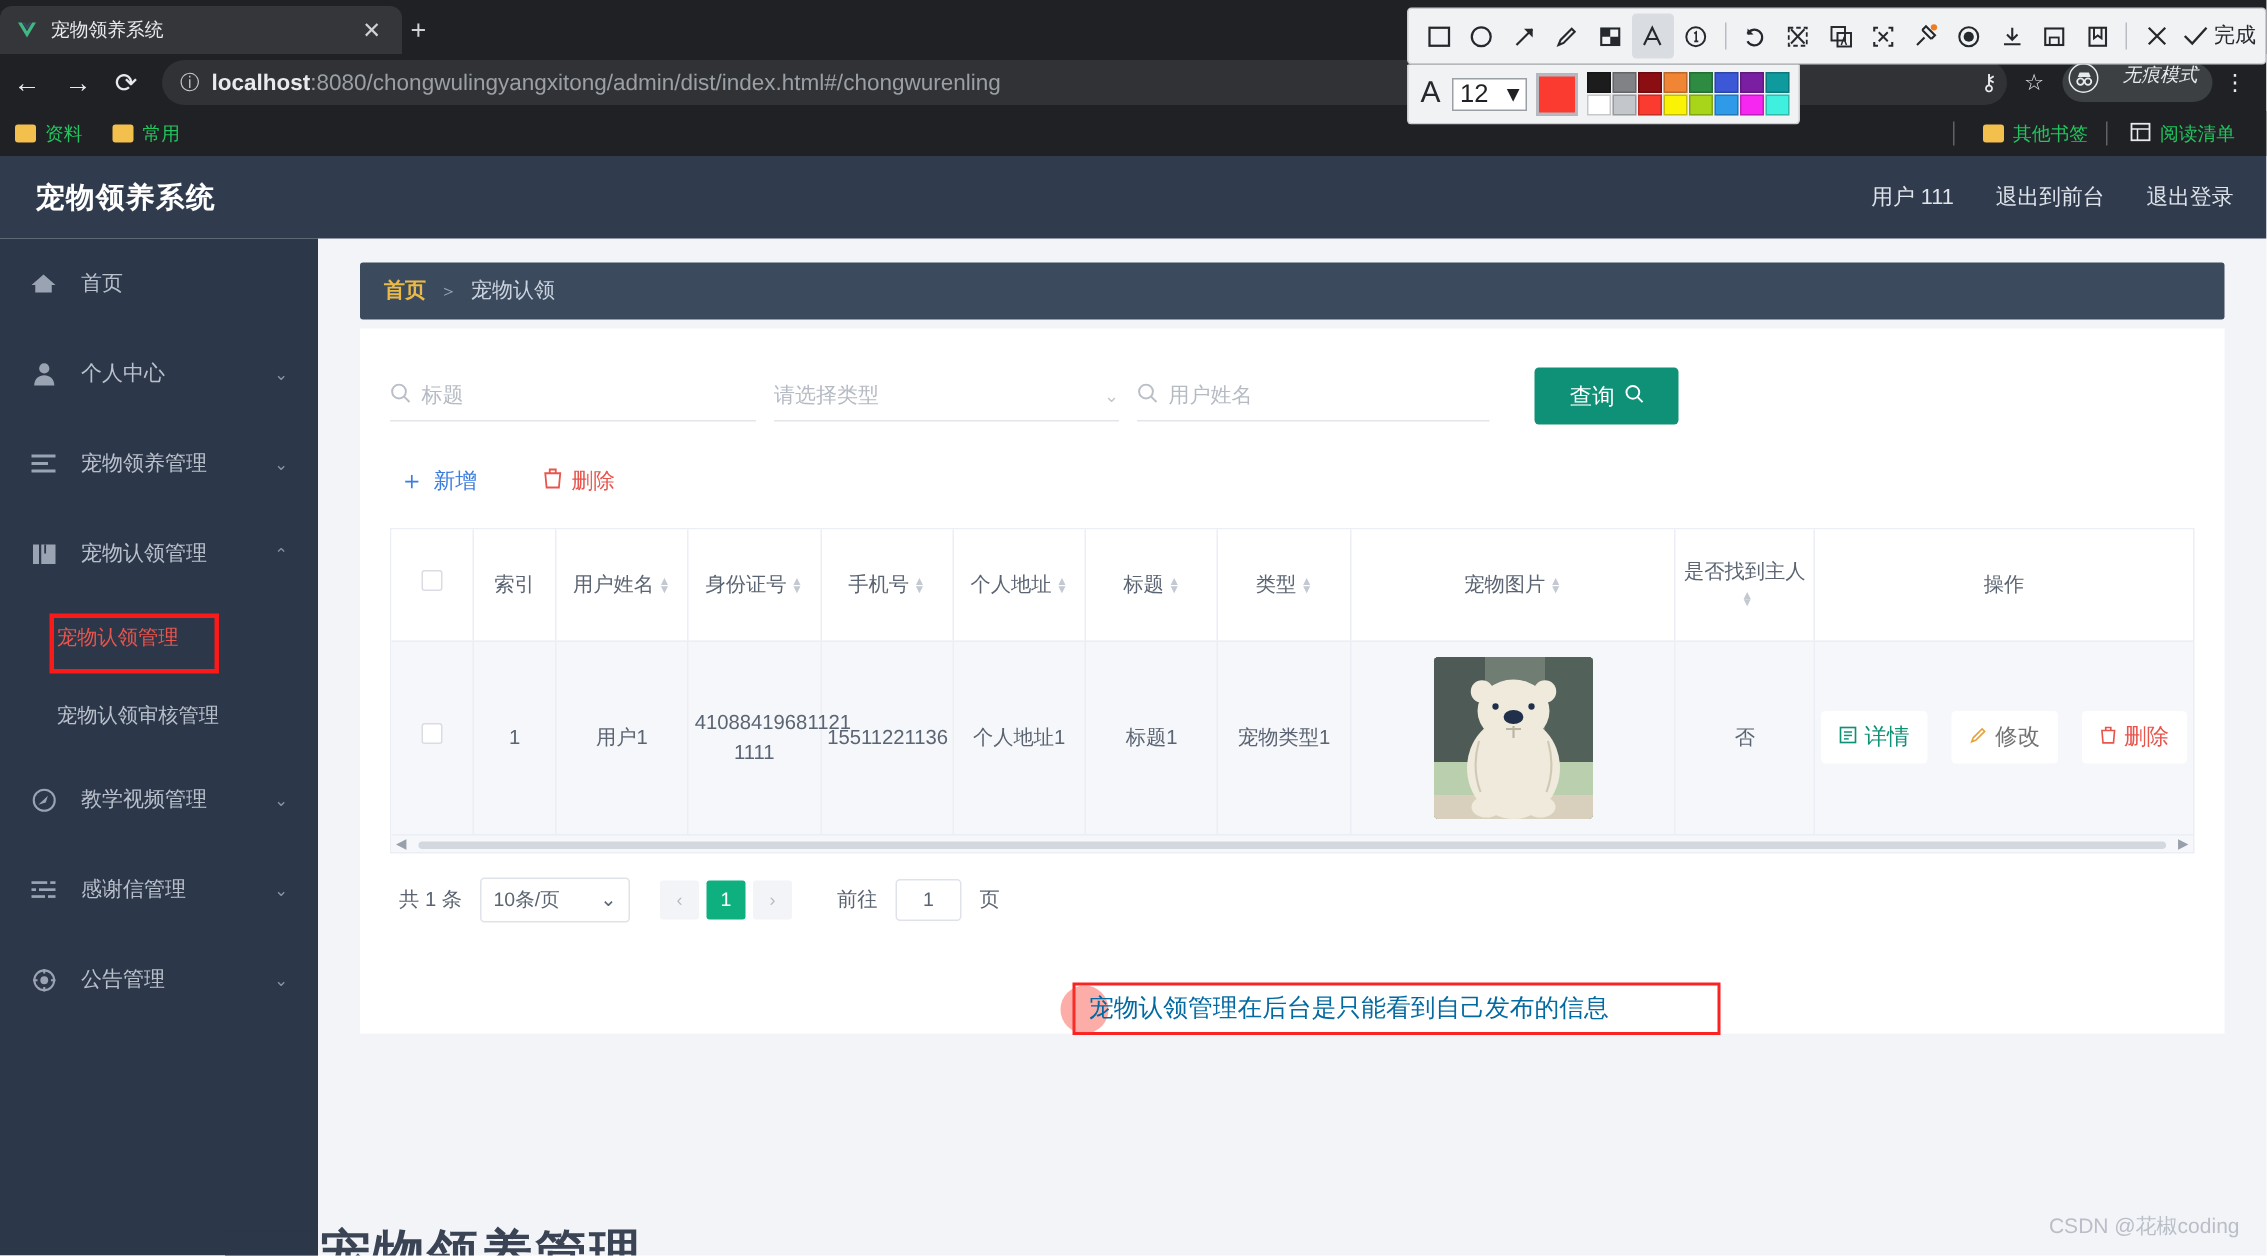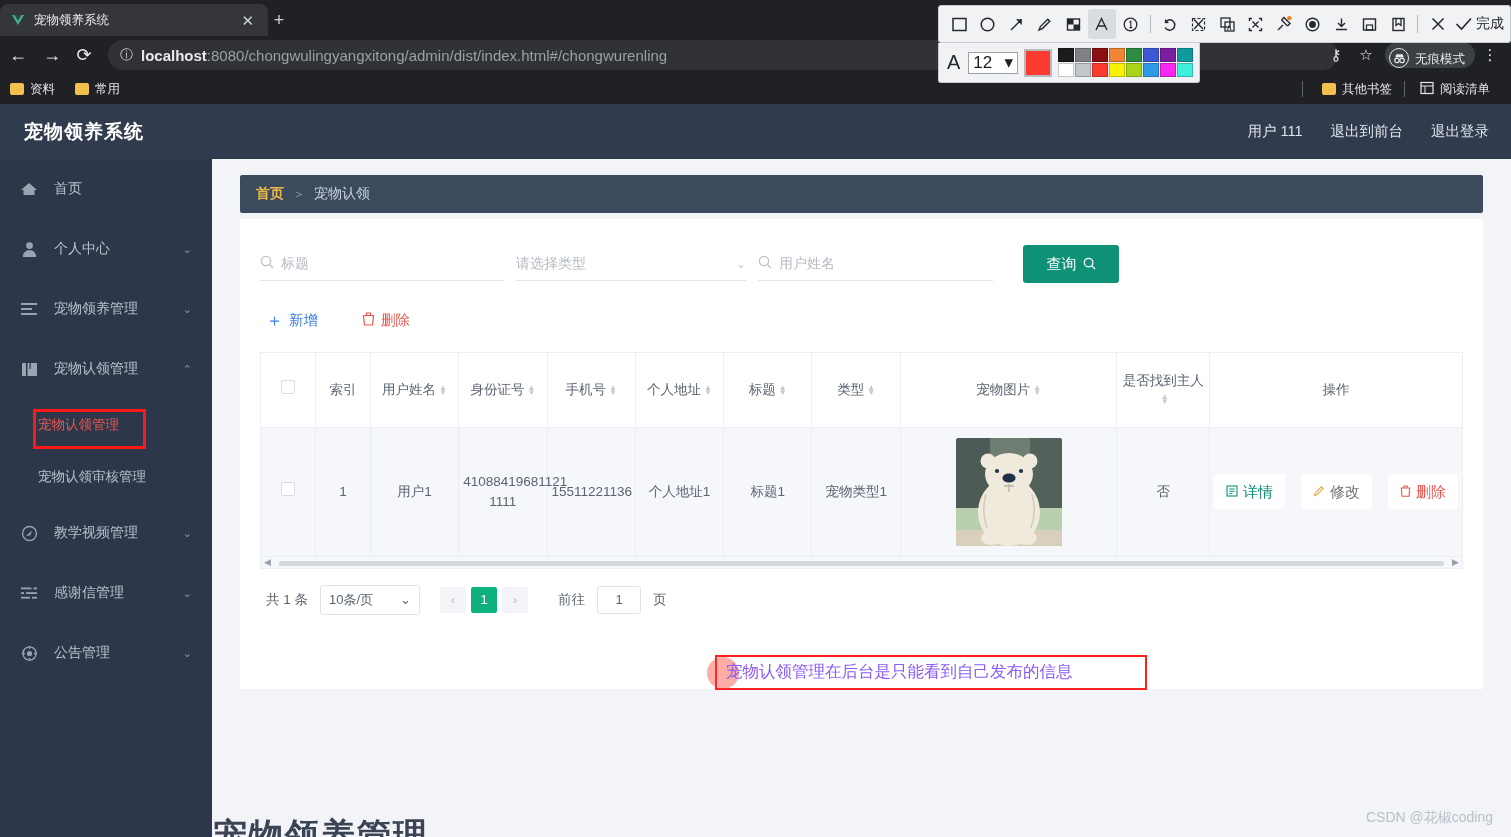--- a/index.html
+++ b/index.html
@@ -39,31 +39,31 @@
     position:absolute; left:108px; top:40px; width:1230px; height:30px;
     background:#313235; border-radius:15px; display:flex; align-items:center;
     padding:0 12px; gap:8px;
   }
   .omni-info { color:#c8cacd; font-size:13px; flex:0 0 auto; }
   .omni-url { font-size:15px; color:#9aa0a6; white-space:nowrap; overflow:hidden; }
   .omni-url b { color:#e8eaed; font-weight:700; }
   .nav-right { position:absolute; top:40px; right:6px; height:30px; display:flex; align-items:center; gap:0px; }
   .icon-btn { width:30px; height:30px; display:flex; align-items:center; justify-content:center; color:#e8eaed; font-size:15px; }
   .incognito-pill {
-    height:26px; border-radius:13px; background:#3c4043; display:flex; align-items:flex-end;
-    gap:6px; padding:0 10px 0 4px; margin-left:4px;
+    height:26px; border-radius:13px; background:#3c4043; display:flex; align-items:flex-start;
+    gap:16px; padding:0 10px 0 4px; margin-left:4px;font-style:italic;
   }
   .incog-circle {
     width:20px; height:20px; border-radius:50%; border:1.6px solid #e8eaed;
     display:flex; align-items:center; justify-content:center;
   }
   .incognito-text { color:#e8eaed; font-size:12.5px; white-space:nowrap; }
 
   .bookmarks { position:absolute; left:0; top:74px; width:1511px; height:30px; background:#202124; }
-  .bm { position:absolute; top:4px; height:22px; display:flex; align-items:center; gap:6px; color:#e5e5e5; font-size:12.5px; }
+  .bm { position:absolute; top:4px; height:22px; display:flex; align-items:center; gap:6px; color:#22c55e; font-size:12.5px; }
   .bm-folder { width:14px; height:12px; background:#f3c04d; border-radius:2px; flex:0 0 14px; }
   .bm-sep { position:absolute; top:7px; width:1px; height:16px; background:#5f6368; }
 
   
   .anno-toolbar {
     position:absolute; left:938px; top:5px; width:573px; height:38px;
     background:#f1f2f4; border:1px solid #c9ccd1; border-radius:3px;
     display:flex; align-items:center; padding:0 6px; gap:0px; z-index:40;
   }
   .tool {
@@ -204,21 +204,21 @@
   .anno-rect-menu {
     position:absolute; left:33px; top:409px; width:113px; height:40px;
     border:3px solid #fb1a1a; z-index:30;
   }
   .anno-box {
     position:absolute; left:715px; top:655px; width:432px; height:35px;
     border:2px solid #fb2222; z-index:30;
   }
   .anno-box-text {
     position:absolute; left:726px; top:661px; width:420px; height:24px;
-    color:#8b5cf6; font-size:16.5px; white-space:nowrap; z-index:32;
+    color:#0369a1; font-size:16.5px; white-space:nowrap; z-index:32;
   }
   .anno-dot {
     position:absolute; left:707px; top:657px; width:32px; height:32px;
     border-radius:50%; background:rgba(251,59,48,0.42); z-index:31;
   }
 
   .watermark { position:absolute; right:18px; bottom:10px; color:#b9bec7; font-size:14px; z-index:20; }
   .bottom-cut {
     position:absolute; left:213px; bottom:-14px; width:400px; height:38px;
     color:#3a4455; font-size:34px; font-weight:700; letter-spacing:2px; overflow:hidden; z-index:5;

